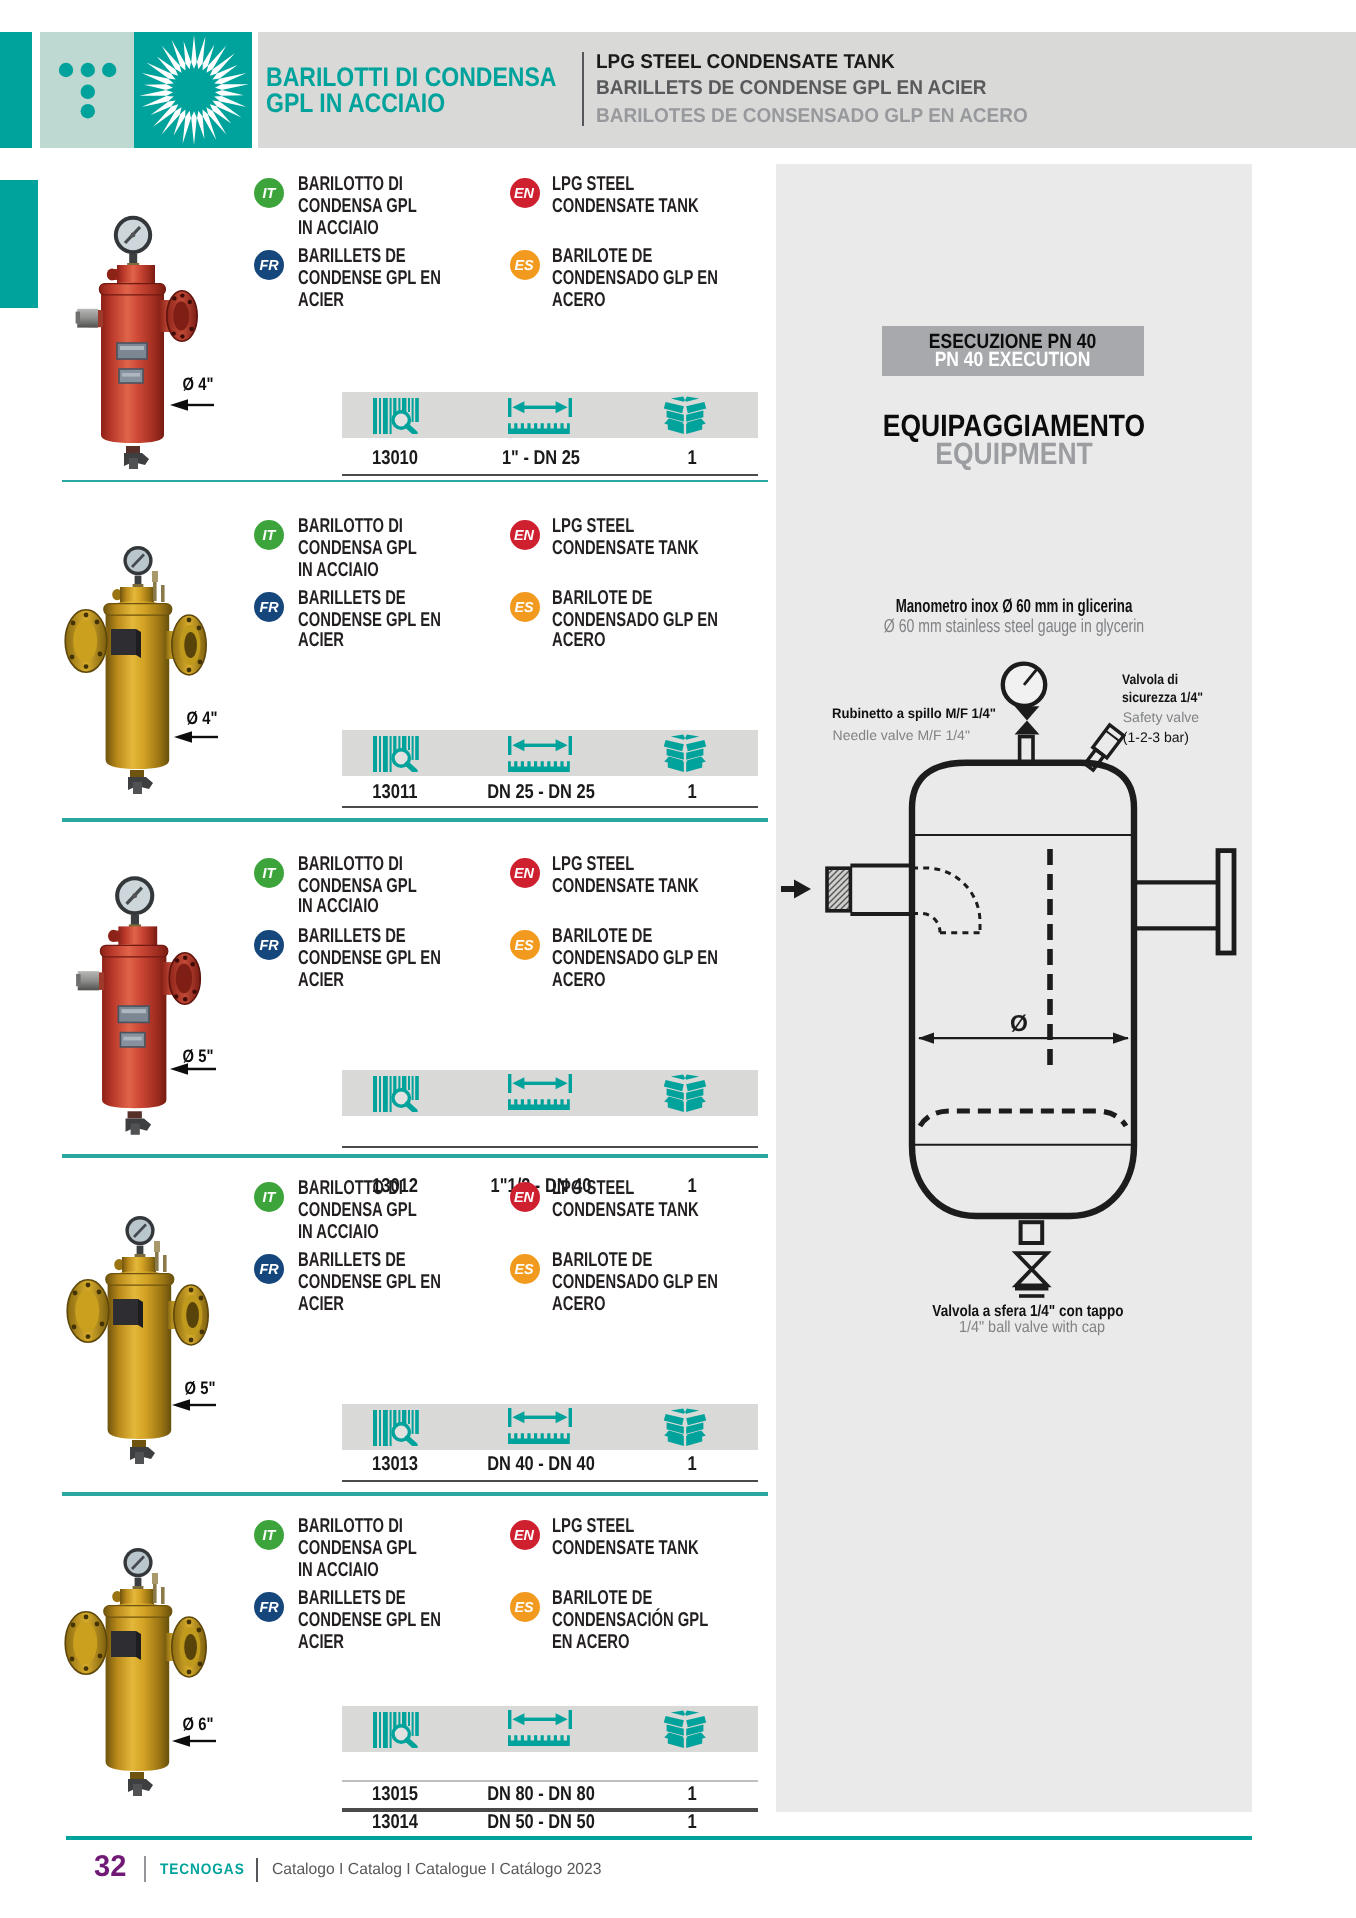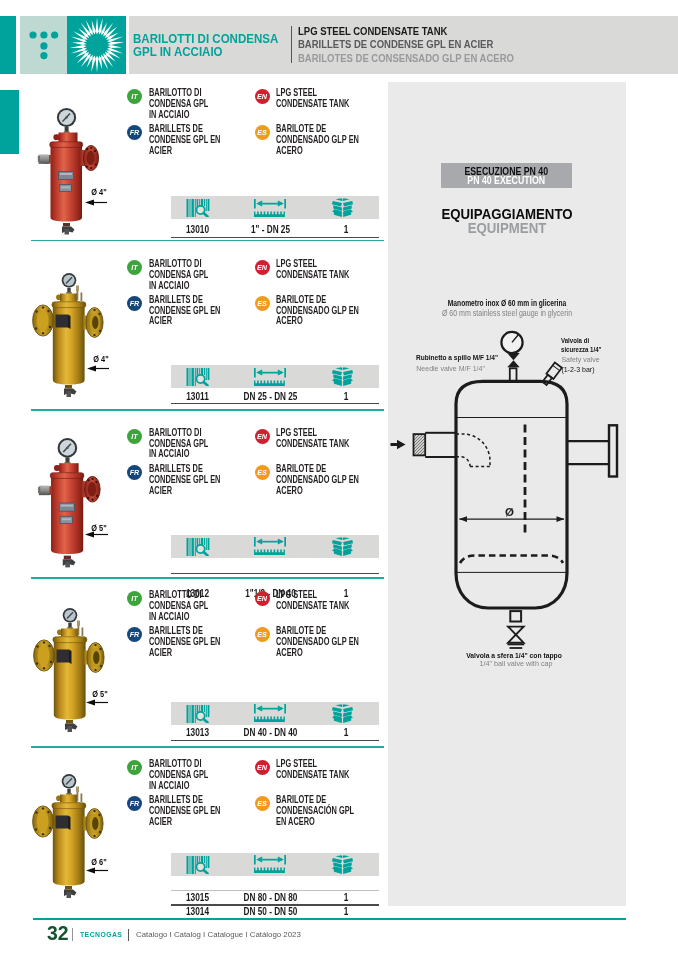--- a/index.html
+++ b/index.html
@@ -659,16 +659,16 @@
 <path d="M37,120 l7,0 0,3.5 -7,0 Z" fill="#6e540e"></path>
 <path d="M36,123.5 h9 l3.5,3 -2,3 -6,-1.5 -4.5,2 Z" fill="#3d3f41"></path>
 <rect x="38.5" y="126" width="4.5" height="6" fill="#505254"></rect>
 </svg>
 <div style="position:absolute;left:69.2px;top:857.5px;width:60px;text-align:center;font-weight:bold;font-size:9px;line-height:9px;color:#0d0d0d;transform:scaleX(0.82)">Ø 6"</div>
 <svg style="position:absolute;left:86px;top:867.0px" width="22" height="7">
     <line x1="6" y1="3.5" x2="22" y2="3.5" stroke="#0d0d0d" stroke-width="1.2"></line>
     <polygon points="0,3.5 9,0.6 9,6.4" fill="#0d0d0d"></polygon>
   </svg>
 <div style="position:absolute;left:33px;top:917.8px;width:593px;height:2px;background:#00a39b"></div>
-<div style="position:absolute;left:47px;top:926.2px;font-weight:bold;font-size:20px;line-height:15px;color:#14532d;transform:scaleX(0.97);transform-origin:left top">32</div>
+<div style="position:absolute;left:47px;top:926.2px;font-weight:bold;font-size:15px;line-height:15px;color:#701a75;transform:scaleX(0.97);transform-origin:left top">32</div>
 <div style="position:absolute;left:71.5px;top:928px;width:1.3px;height:13px;background:#939598"></div>
 <div style="position:absolute;left:79.6px;top:930.8px;font-weight:bold;font-size:7.6px;line-height:8px;letter-spacing:0.5px;color:#00a39b;transform:scaleX(0.9);transform-origin:left top">TECNOGAS</div>
 <div style="position:absolute;left:128px;top:928.5px;width:1.3px;height:12px;background:#55565a"></div>
 <div style="position:absolute;left:136px;top:929.7px;font-size:8px;line-height:9px;color:#58595b;transform:scaleX(0.98);transform-origin:left top;white-space:nowrap">Catalogo I Catalog I Catalogue I Catálogo 2023</div>
 </body></html>

